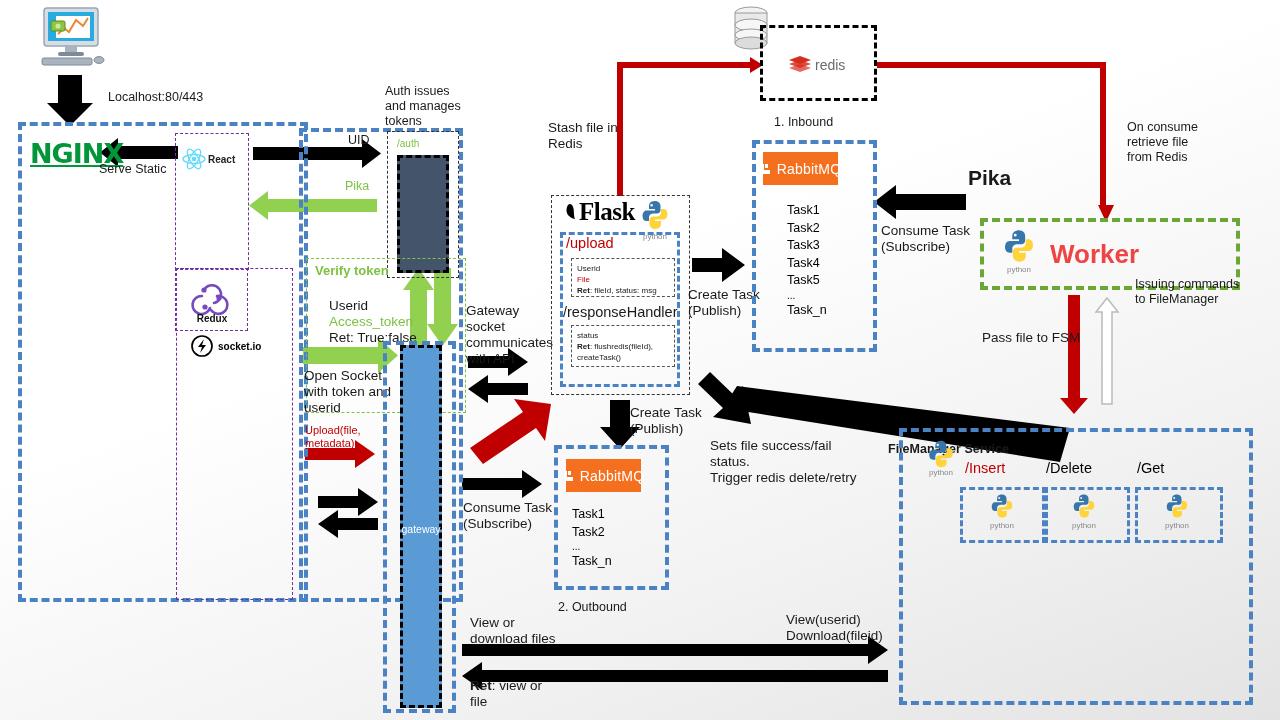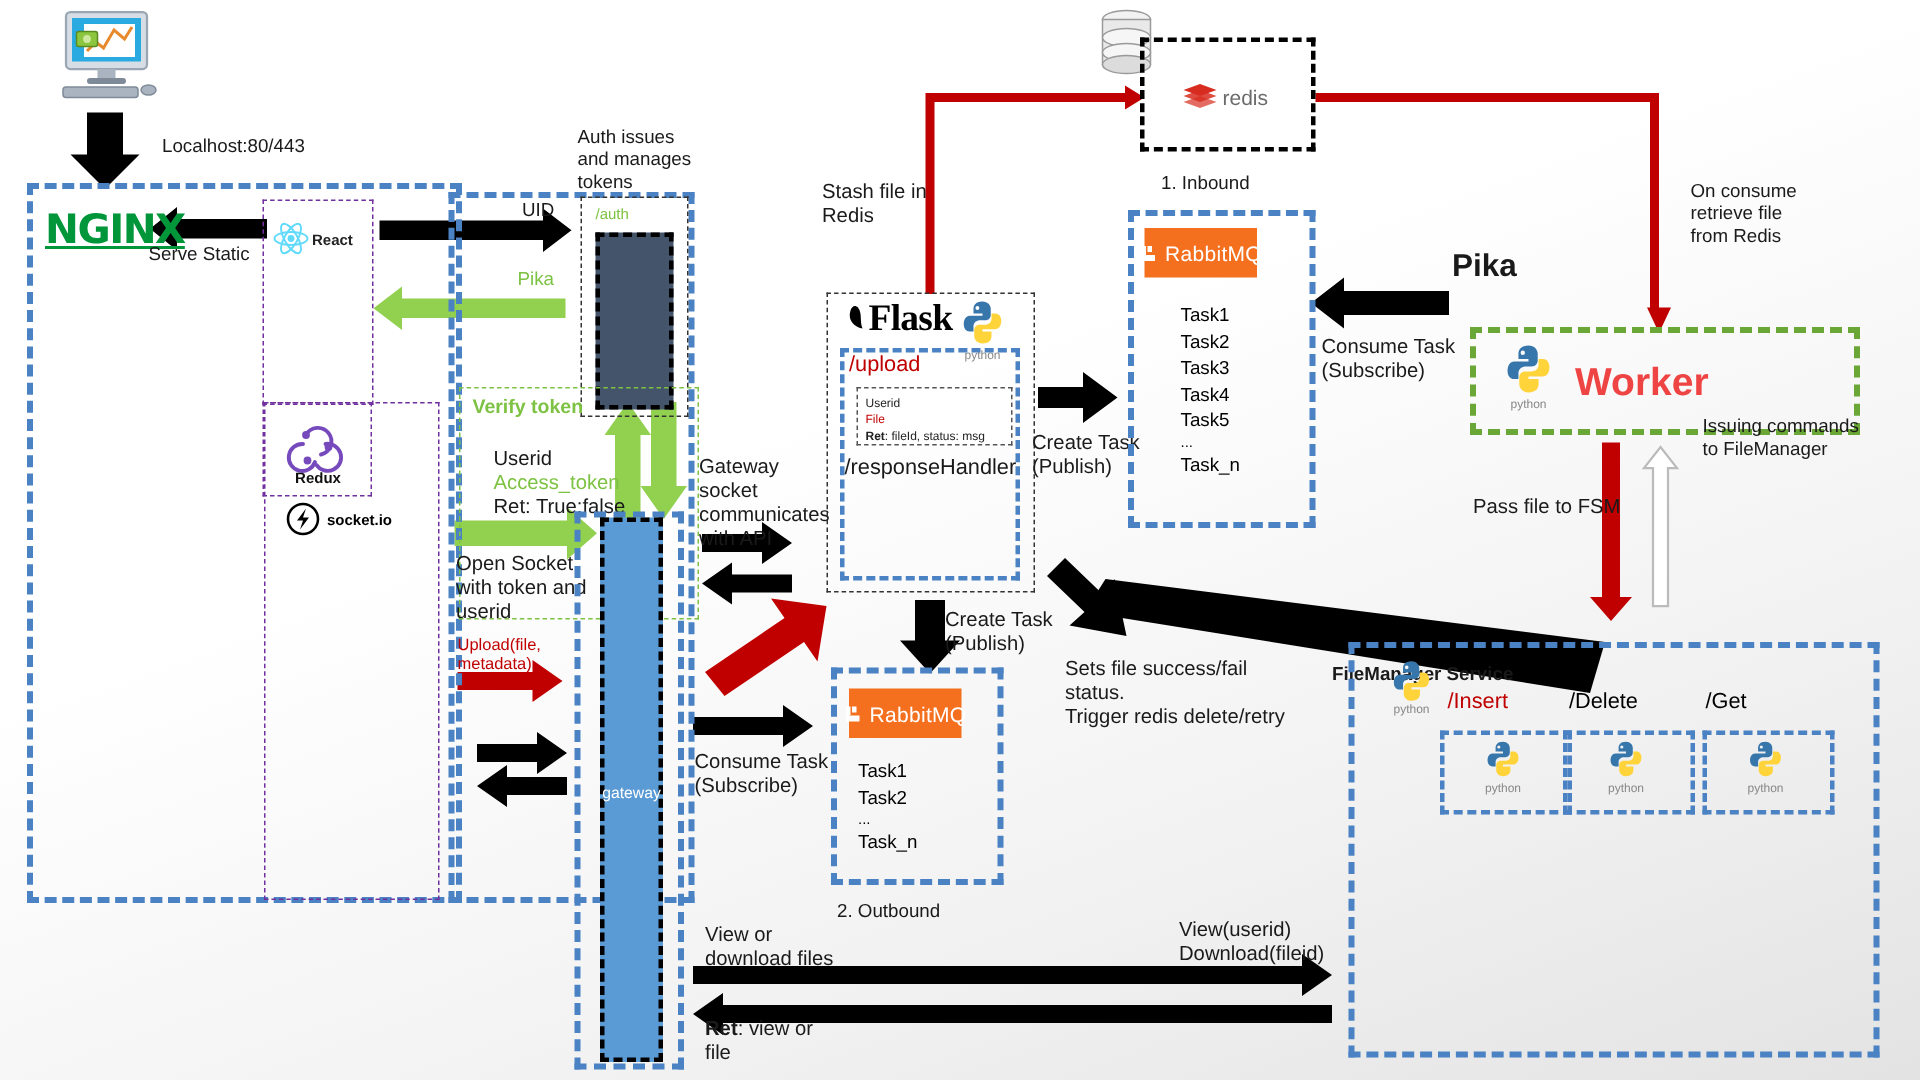--- a/index.html
+++ b/index.html
@@ -270,20 +270,25 @@
   <div class="lbl red endpoint" style="left:566px;top:236px;">/upload</div>
 
   <div class="abs minibox" style="left:571px;top:258px;width:104px;height:39px;background:#fff;">
     <div>Userid</div>
     <div class="lbl" style="position:static;color:#C00000;font-size:8px;line-height:11px;">File</div>
     <div><b>Ret</b>: fileId, status: msg</div>
   </div>
 
   <div class="lbl endpoint" style="left:563px;top:305px;">/responseHandler</div>
 
+  <div class="abs minibox" style="left:571px;top:325px;width:104px;height:42px;background:#fff;">
+    <div>status</div>
+    <div><b>Ret</b>: flushredis(fileId),</div>
+    <div>createTask()</div>
+  </div>
 
   <div class="lbl big" style="left:688px;top:287px;width:72px;">Create Task
 (Publish)</div>
   <div class="lbl big" style="left:630px;top:405px;width:74px;">Create Task
 (Publish)</div>
 
   <div class="abs" style="left:729px;top:5px;width:44px;height:48px;">
     <svg viewBox="0 0 44 48" style="width:44px;height:48px;">
       <ellipse cx="22" cy="8" rx="16" ry="6" fill="#f2f2f2" stroke="#9a9a9a"></ellipse>
       <rect x="6" y="8" width="32" height="30" fill="#e9e9e9" stroke="#9a9a9a"></rect>

